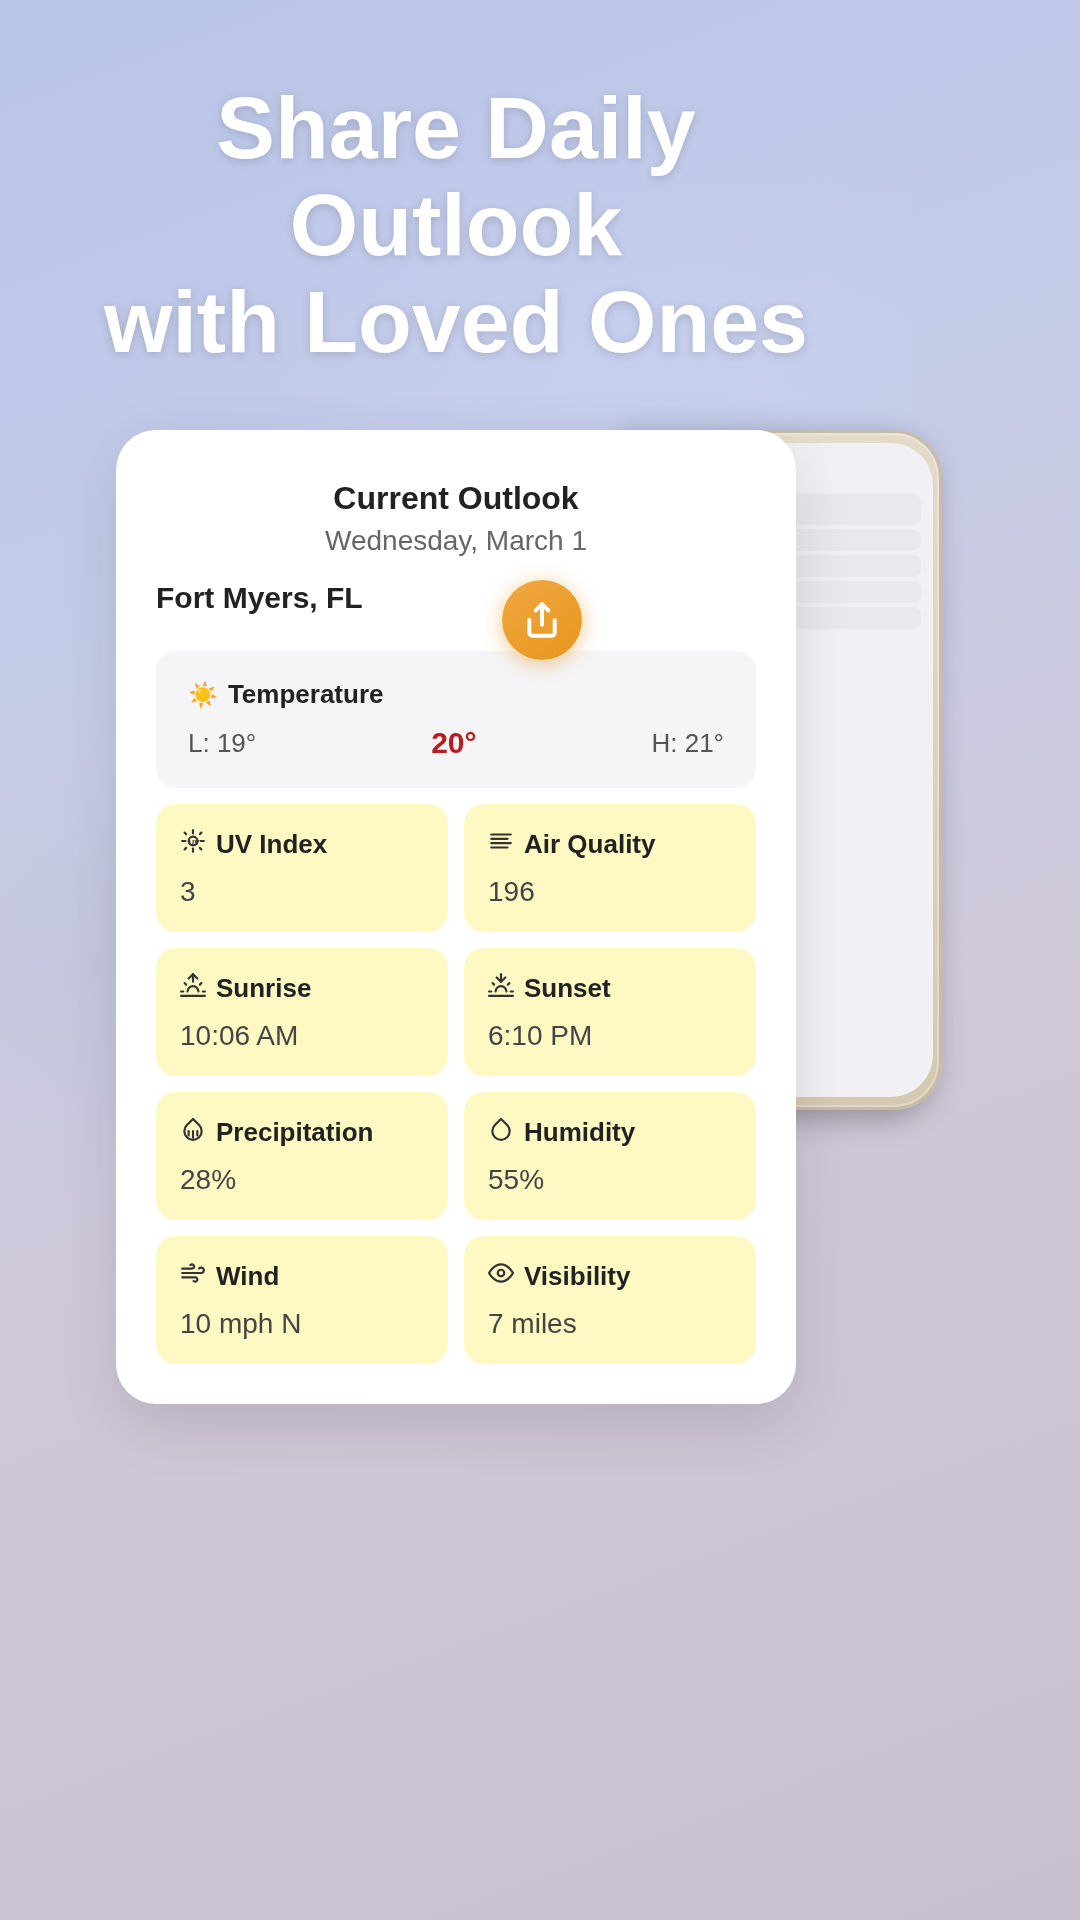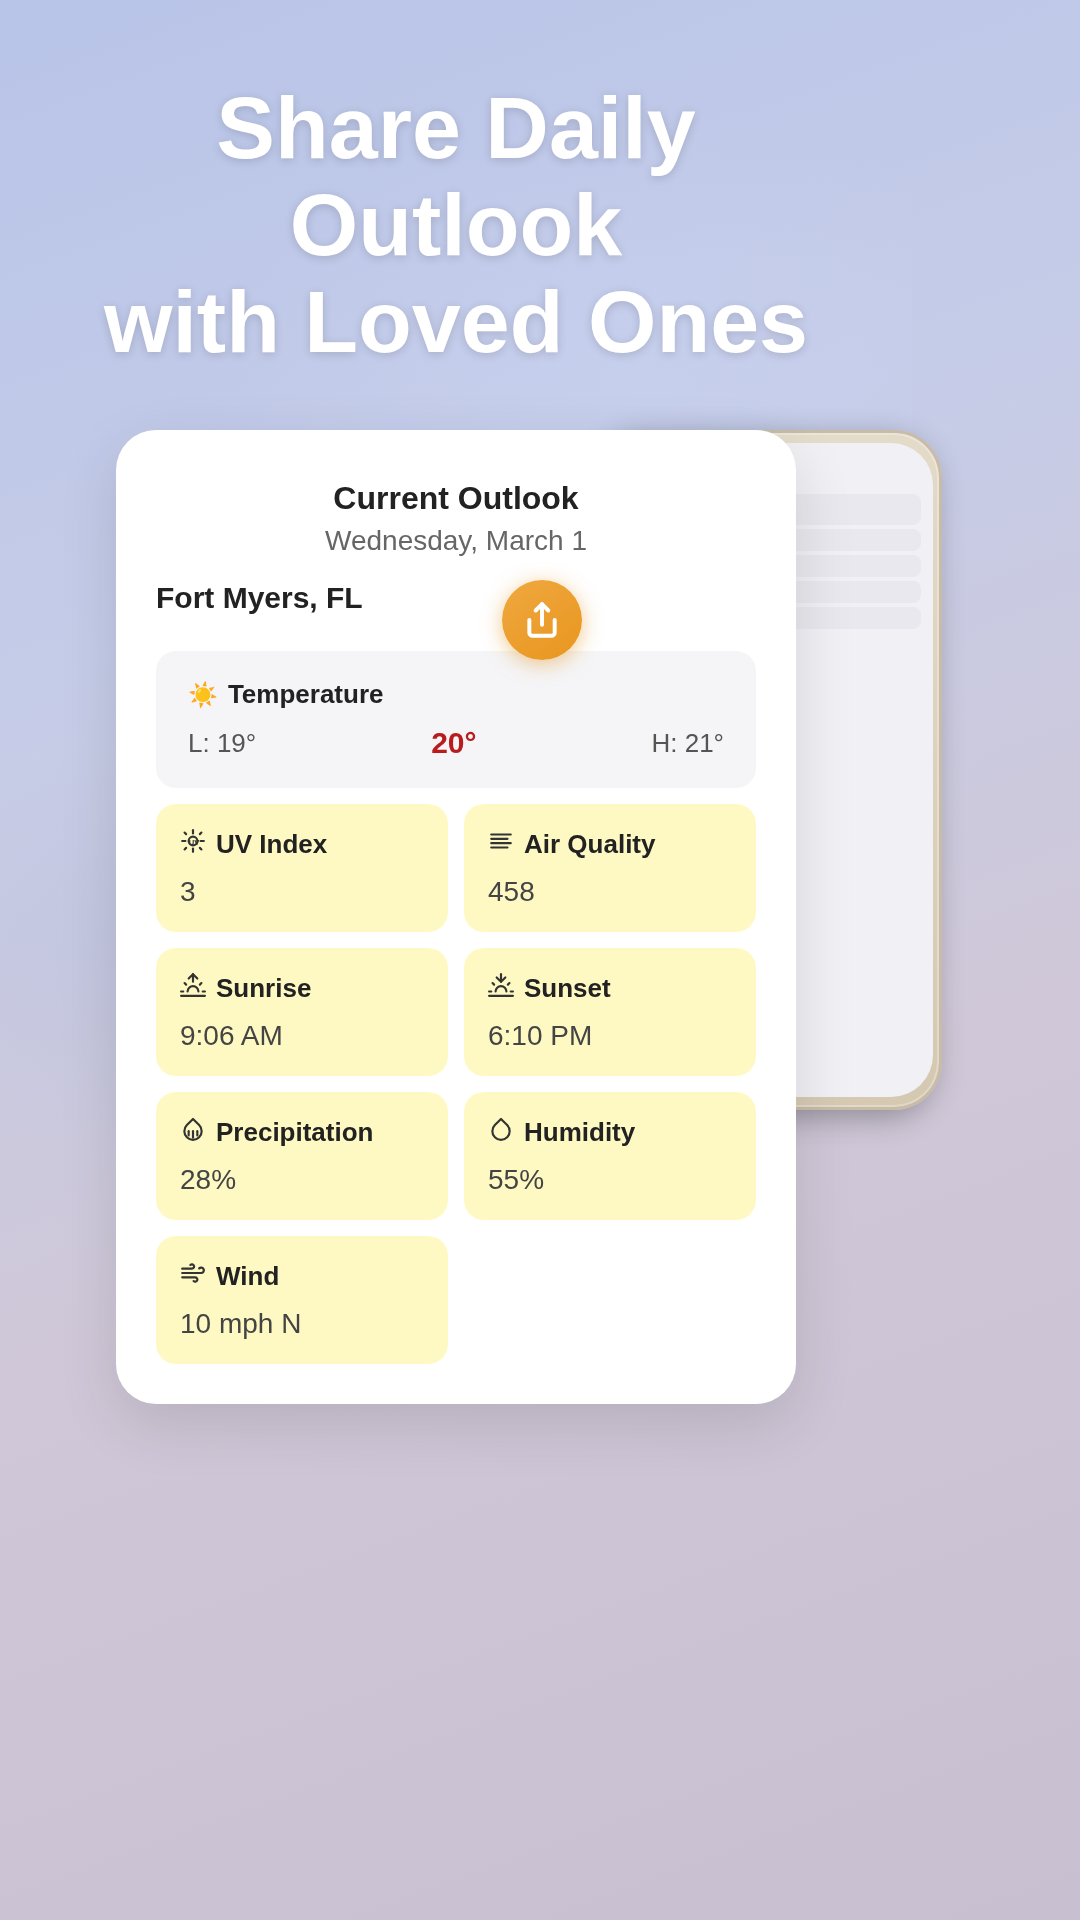--- a/index.html
+++ b/index.html
@@ -307,40 +307,40 @@
           <span class="metric-icon">
             <svg width="26" height="26" viewBox="0 0 24 24" fill="none" stroke="#333" stroke-width="2" stroke-linecap="round" stroke-linejoin="round">
               <line x1="3" y1="6" x2="21" y2="6"></line>
               <line x1="3" y1="10" x2="18" y2="10"></line>
               <line x1="3" y1="14" x2="21" y2="14"></line>
               <line x1="3" y1="18" x2="18" y2="18"></line>
             </svg>
           </span>
           <span>Air Quality</span>
         </div>
-        <div class="metric-value">458</div>
+        <div class="metric-value">196</div>
       </div>
 
       <div class="metric-card">
         <div class="metric-header">
           <span class="metric-icon">
             <svg width="26" height="26" viewBox="0 0 24 24" fill="none" stroke="#333" stroke-width="2" stroke-linecap="round" stroke-linejoin="round">
               <path d="M17 18a5 5 0 0 0-10 0"></path>
               <line x1="12" y1="2" x2="12" y2="9"></line>
               <line x1="4.22" y1="10.22" x2="5.64" y2="11.64"></line>
               <line x1="1" y1="18" x2="3" y2="18"></line>
               <line x1="21" y1="18" x2="23" y2="18"></line>
               <line x1="18.36" y1="11.64" x2="19.78" y2="10.22"></line>
               <line x1="23" y1="22" x2="1" y2="22"></line>
               <polyline points="8 6 12 2 16 6"></polyline>
             </svg>
           </span>
           <span>Sunrise</span>
         </div>
-        <div class="metric-value">9:06 AM</div>
+        <div class="metric-value">10:06 AM</div>
       </div>
 
       <div class="metric-card">
         <div class="metric-header">
           <span class="metric-icon">
             <svg width="26" height="26" viewBox="0 0 24 24" fill="none" stroke="#333" stroke-width="2" stroke-linecap="round" stroke-linejoin="round">
               <path d="M17 18a5 5 0 0 0-10 0"></path>
               <line x1="12" y1="9" x2="12" y2="2"></line>
               <line x1="4.22" y1="10.22" x2="5.64" y2="11.64"></line>
               <line x1="1" y1="18" x2="3" y2="18"></line>
@@ -387,19 +387,31 @@
           <span class="metric-icon">
             <svg width="26" height="26" viewBox="0 0 24 24" fill="none" stroke="#333" stroke-width="2" stroke-linecap="round" stroke-linejoin="round">
               <path d="M9.59 4.59A2 2 0 1 1 11 8H2m10.59 11.41A2 2 0 1 0 14 16H2m15.73-8.27A2.5 2.5 0 1 1 19.5 12H2"></path>
             </svg>
           </span>
           <span>Wind</span>
         </div>
         <div class="metric-value">10 mph N</div>
       </div>
 
+      <div class="metric-card">
+        <div class="metric-header">
+          <span class="metric-icon">
+            <svg width="26" height="26" viewBox="0 0 24 24" fill="none" stroke="#333" stroke-width="2" stroke-linecap="round" stroke-linejoin="round">
+              <path d="M1 12s4-8 11-8 11 8 11 8-4 8-11 8-11-8-11-8z"></path>
+              <circle cx="12" cy="12" r="3"></circle>
+            </svg>
+          </span>
+          <span>Visibility</span>
+        </div>
+        <div class="metric-value">7 miles</div>
+      </div>
 
 
 
     </div>
   </div>
 
 </div>
 
 </body></html>

